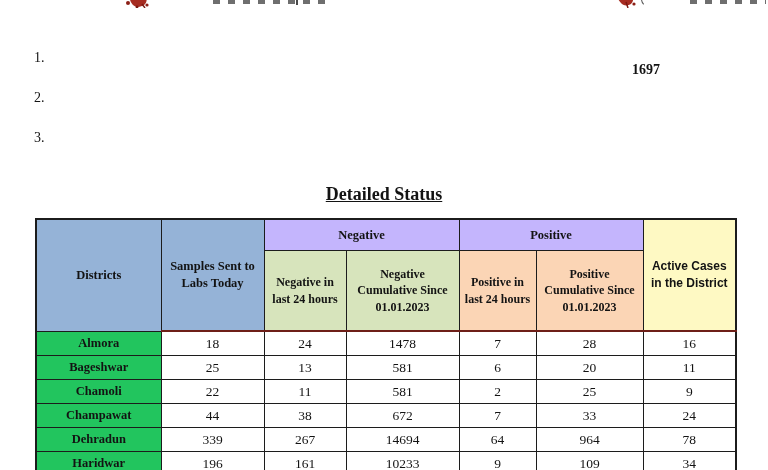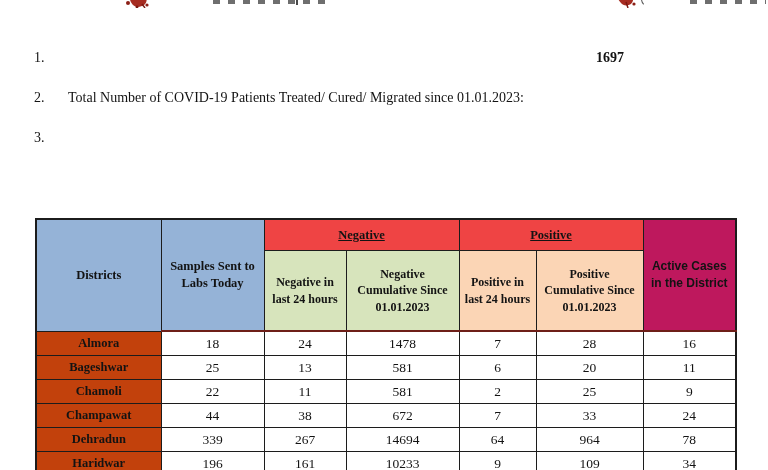--- a/index.html
+++ b/index.html
@@ -29,50 +29,50 @@
     border-left:1.6px solid #555;border-bottom:1.6px solid transparent;
     border-radius:0 0 0 8px;
   }
   .descender{position:absolute;left:296px;top:0;width:2px;height:5px;background:#4a4a4a;}
 
   
   .summary{position:absolute;left:0;top:46px;width:768px;}
   .summary-item{position:relative;height:40px;font-size:14px;}
   .s-num{position:absolute;left:34px;top:4px;}
   .s-label{position:absolute;left:68px;top:4px;}
-  .s-value{position:absolute;left:560px;top:4px;width:100px;text-align:center;font-weight:bold;}
+  .s-value{position:absolute;left:560px;top:16px;width:100px;text-align:right;font-weight:bold;}
 
   
   .section-title{
     position:absolute;left:0;top:184px;width:768px;text-align:center;
     font-size:18px;font-weight:bold;text-decoration:underline;
   }
 
   
   .tbl-wrap{position:absolute;left:35px;top:218px;width:700px;}
   table.status{
     border-collapse:collapse;table-layout:fixed;width:700px;
     font-size:12px;
   }
   table.status th,table.status td{
     border:1.5px solid #1c1c1c;
     text-align:center;vertical-align:middle;
     padding:0 3px;overflow:hidden;
   }
   table.status{border:2px solid #1c1c1c;}
-  th.group{height:30px;background:#ef4444;font-size:12.5px;font-weight:bold;text-decoration:underline;}
+  th.group{height:30px;background:#c4b5fd;font-size:12.5px;font-weight:bold;}
   th.head-blue{background:#95b3d7;font-weight:bold;font-size:12.5px;line-height:1.35;}
   th.head-green{height:79px;background:#d7e4bc;font-weight:bold;font-size:12px;line-height:1.35;}
   th.head-peach{height:79px;background:#fbd5b5;font-weight:bold;font-size:12px;line-height:1.35;}
   th.head-active{
-    background:#be185d;font-weight:bold;font-size:12px;line-height:1.4;
+    background:#fef9c3;font-weight:bold;font-size:12px;line-height:1.4;
     font-family:"Liberation Sans","DejaVu Sans",sans-serif;
   }
   table.status tbody th.district{
-    background:#c2410c;font-weight:bold;font-size:12.5px;height:23px;
+    background:#22c55e;font-weight:bold;font-size:12.5px;height:23px;
   }
   table.status tbody td{background:#ffffff;font-size:13.5px;height:23px;}
   table.status tbody tr:first-child td{border-top:2px solid #6e1f18;margin-top:20px;}
 </style>
 </head>
 <body>
 
 <div class="page">
 
   <div class="top-banner">
@@ -98,27 +98,27 @@
     <span class="smudge smudge-right"></span>
   </div>
 
   <div class="summary">
     <div class="summary-item">
       <span class="s-num">1.</span>
       <span class="s-value">1697</span>
     </div>
     <div class="summary-item">
       <span class="s-num">2.</span>
-      <span class="s-label">Total Number of COVID-19 Patients Treated/ Cured/ Migrated since 01.01.2023:</span>
     </div>
     <div class="summary-item">
       <span class="s-num">3.</span>
     </div>
   </div>
 
+  <div class="section-title">Detailed Status</div>
 
   <div class="tbl-wrap">
     <table class="status">
       <colgroup>
         <col style="width:125px">
           <col style="width:103px">
           <col style="width:82px">
         <col style="width:113px">
           <col style="width:77px">
           <col style="width:107px">

